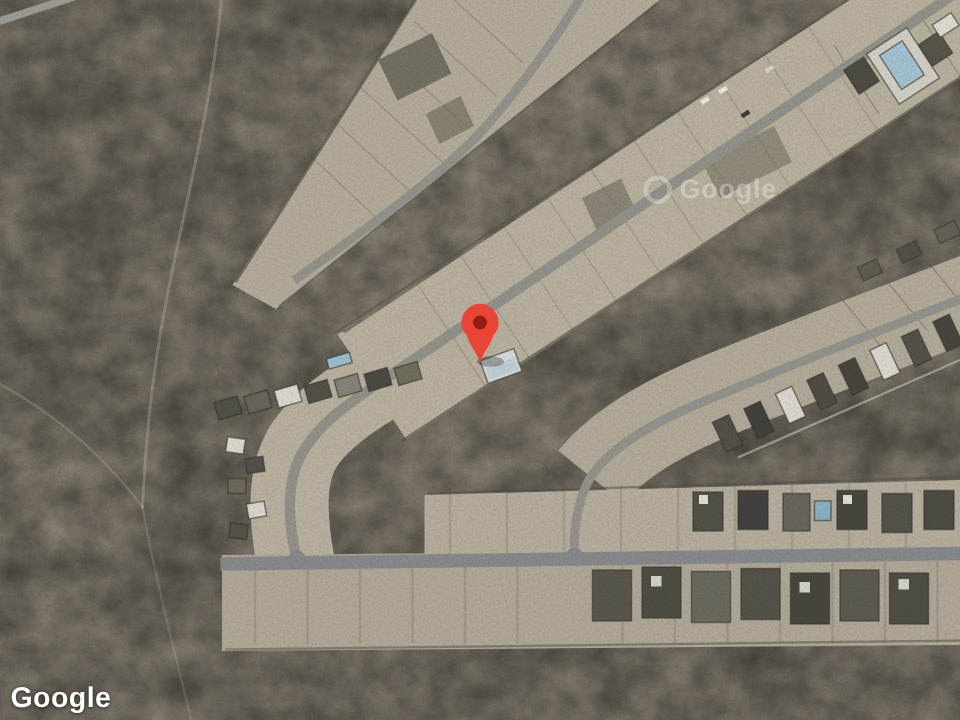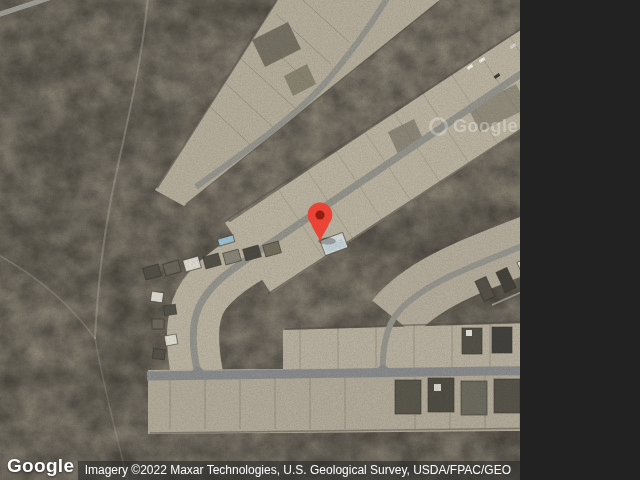--- a/index.html
+++ b/index.html
@@ -1,17 +1,17 @@
 <!DOCTYPE html>
 <html><head>
 <meta charset="utf-8">
 <style>
   html,body{margin:0;padding:0;background:#222;}
   .stage{
-    position:relative;width:520px;height:480px;overflow:hidden;
+    position:relative;width:640px;height:480px;overflow:hidden;
     font-family:"Liberation Sans",sans-serif;
     background:#8A8375;
   }
   .stage svg.terrain{position:absolute;left:0;top:0;display:block;}
   .pin-layer{position:absolute;left:0;top:0;width:640px;height:480px;pointer-events:none;}
   .watermark{
     position:absolute;left:429px;top:116px;display:flex;align-items:center;gap:5px;
     pointer-events:none;
   }
   .watermark .ghost{
@@ -324,17 +324,14 @@
   <svg class="pin-layer" viewBox="0 0 640 480">
     <g transform="translate(320,242)" style="pointer-events:auto;cursor:pointer;">
       <ellipse cx="7" cy="-1" rx="9" ry="3.5" fill="rgba(0,0,0,0.28)"></ellipse>
       <path d="M0,0 C-2,-7 -6.5,-11 -9,-18.5 A12.4,12.4 0 1 1 9,-18.5 C6.5,-11 2,-7 0,0 Z" fill="#E94436"></path>
       <circle cx="0" cy="-27" r="4.6" fill="#941D11"></circle>
     </g>
   </svg>
 
   <div class="google-logo">Google</div>
 
-  <div class="attribution">
-    <span>Imagery ©2022 Maxar Technologies, U.S. Geological Survey, USDA/FPAC/GEO</span>
-  </div>
 
 </div>
 
 </body></html>

